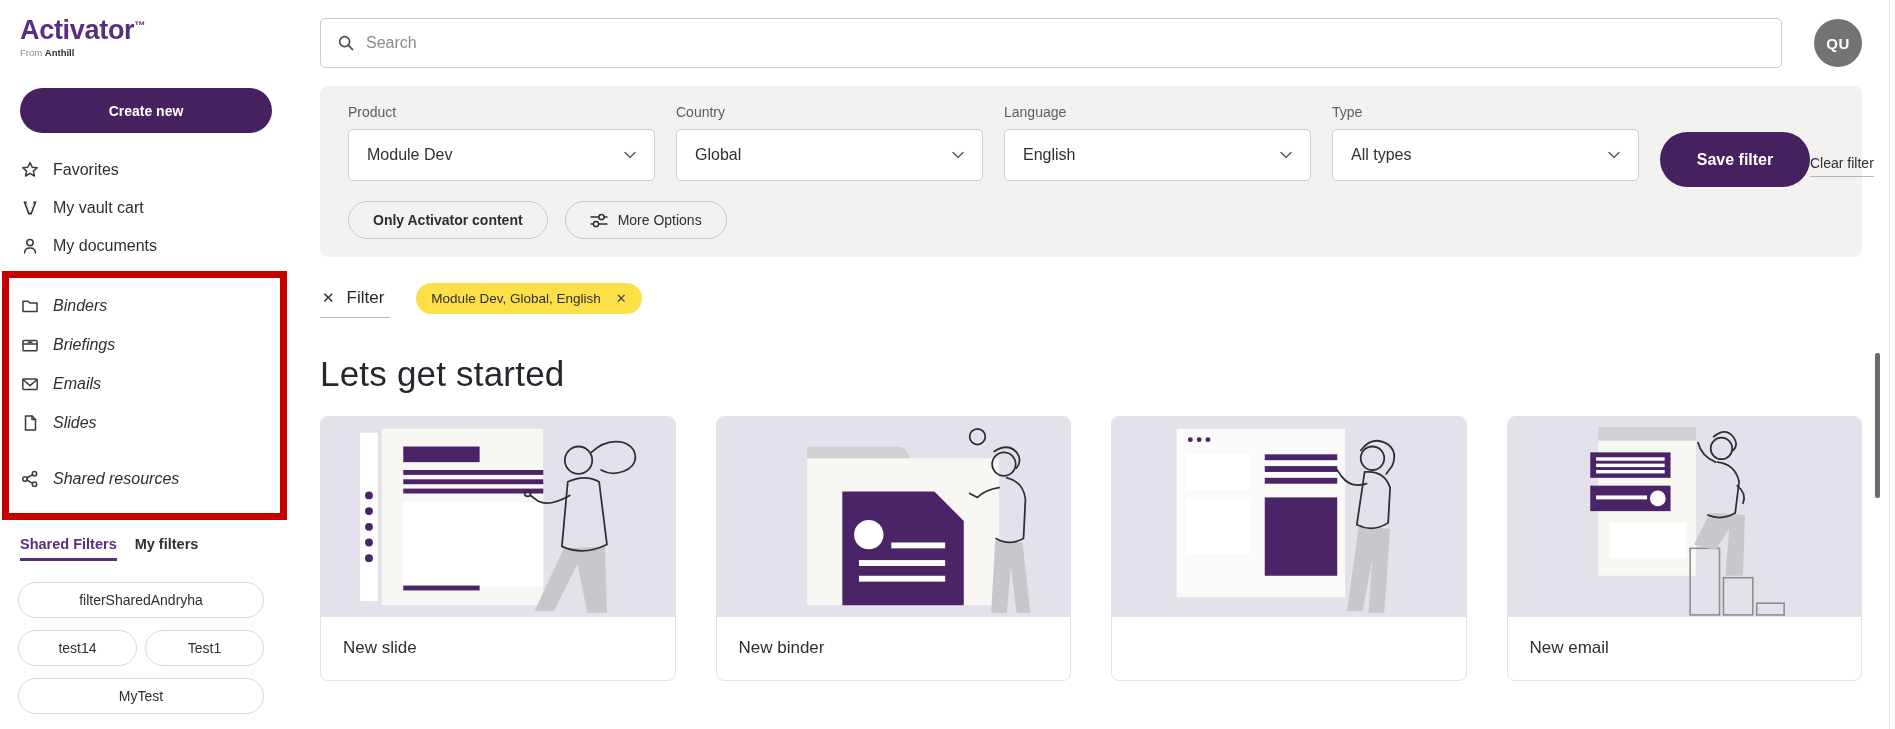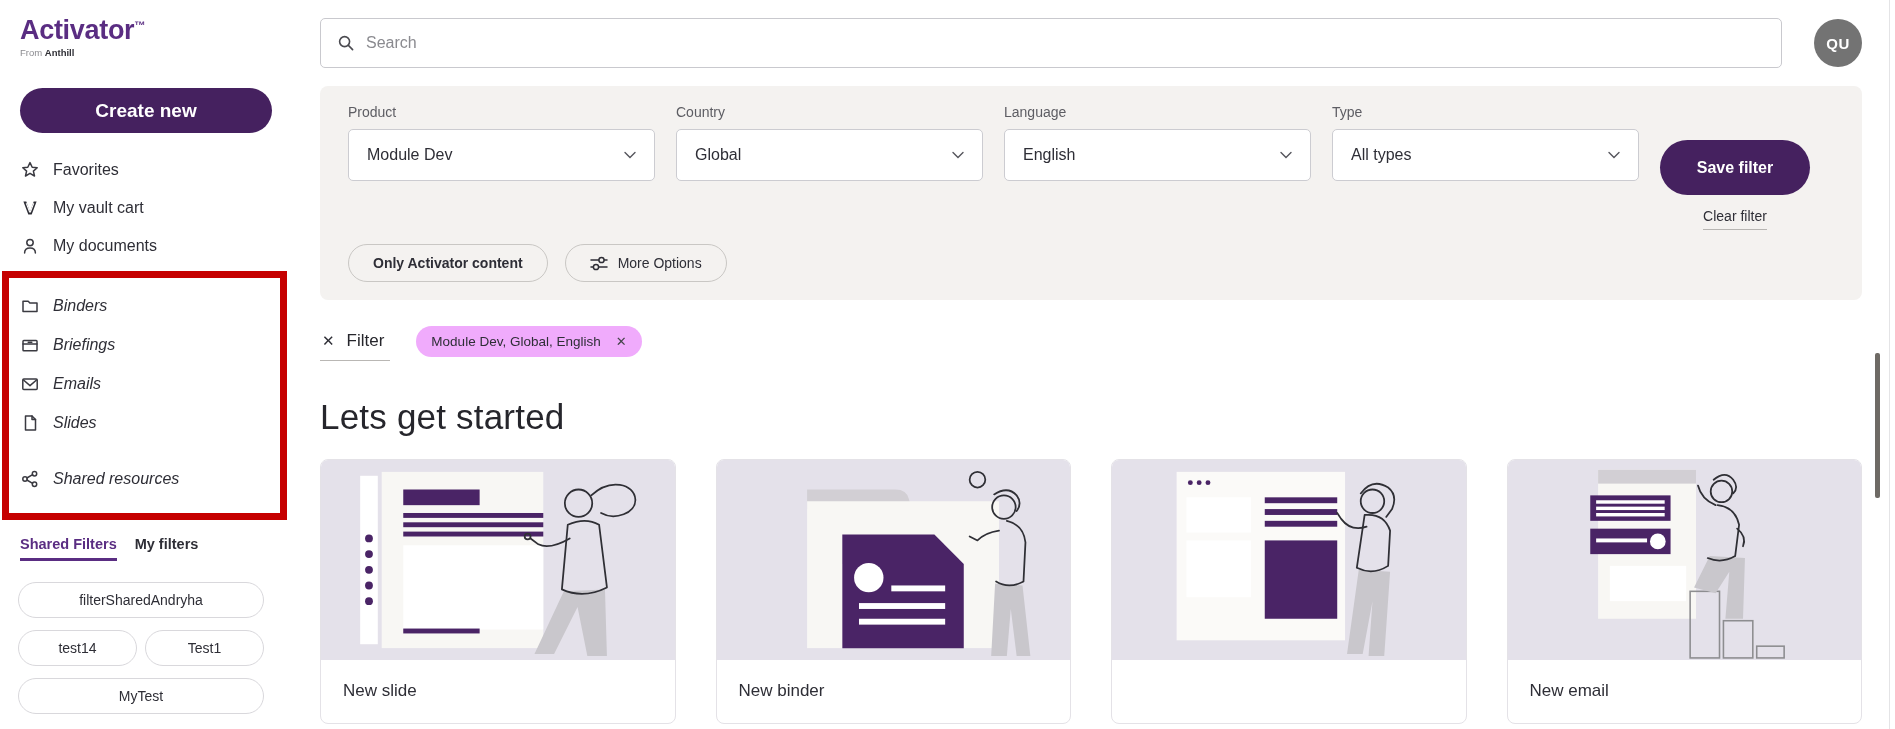--- a/index.html
+++ b/index.html
@@ -10,21 +10,21 @@
   }
   
   .sidebar { position:absolute; left:0; top:0; width:296px; height:729px; background:#fff; }
   .logo-block { margin:15px 0 0 20px; }
   .logo { font-size:27px; font-weight:800; color:#5a2d82; letter-spacing:-0.3px; }
   .logo sup { font-size:11px; font-weight:800; }
   .tagline { font-size:9.5px; color:#8b8b90; margin-top:1px; }
   .tagline b { color:#303036; }
   .create-btn {
     display:block; margin:30px 0 0 20px; width:252px; height:45px;
-    background:#45215f; color:#fff; font-family:inherit; font-size:19px; font-weight:700;
+    background:#45215f; color:#fff; font-family:inherit; font-size:14px; font-weight:700;
     border:none; border-radius:23px; cursor:pointer;
   }
   .nav-group { margin-top:18px; }
   .nav-group.docs { margin-top:21px;font-style:italic; }
   .nav-item { height:38px; display:flex; align-items:center; padding-left:20px; font-size:16px; color:#2e2e36; cursor:pointer; }
   .nav-group.docs .nav-item { height:39px; }
   .nav-item .nicon { width:20px; height:20px; margin-right:13px; flex:none; display:flex; align-items:center; justify-content:center; }
   .nav-item.shared { margin-top:17px; }
   .red-box { position:absolute; left:2px; top:271px; width:285px; height:249px; border:7px solid #c60000; pointer-events:none; z-index:5; }
   .filter-tabs { margin:38px 0 0 20px; display:flex; gap:18px; font-size:14.5px; font-weight:700; }
@@ -45,34 +45,34 @@
   .searchbox input { flex:1; border:none; outline:none; font-family:inherit; font-size:16px; color:#2e2e36; background:transparent; }
   .searchbox input::placeholder { color:#8a8a8f; }
   .avatar { width:48px; height:48px; border-radius:50%; background:#737373; color:#fff;
     display:flex; align-items:center; justify-content:center; font-size:15px; font-weight:700; letter-spacing:.5px; cursor:pointer; flex:none; }
   .panel { margin-top:18px; background:#f4f2f0; border-radius:8px; padding:18px 28px; }
   .panel-row1 { display:flex; gap:21px; }
   .field { width:307px; flex:none; }
   .field .flabel { font-size:14px; color:#5d5d63; margin-bottom:9px; }
   .select { height:52px; background:#fff; border:1px solid #ccccd1; border-radius:5px;
     display:flex; align-items:center; justify-content:space-between; padding:0 18px; font-size:16px; color:#2e2e36; cursor:pointer; }
-  .save-col { margin-left:auto; margin-right:30px; margin-top:36px; display:flex; flex-direction:column; align-items:center; flex:none; }
+  .save-col { margin-left:auto; margin-right:30px; margin-top:28px; display:flex; flex-direction:row; align-items:center; flex:none; }
   .save-btn { width:150px; height:55px; border:none; border-radius:28px; background:#45215f; color:#fff;
     font-family:inherit; font-size:16px; font-weight:700; cursor:pointer; }
   .clear-btn { margin-top:13px; font-size:14px; color:#2e2e36; border-bottom:1px solid #b7b5b2; padding-bottom:5px; cursor:pointer;text-align:right; }
   .panel-row2 { margin-top:14px; display:flex; gap:17px; }
   .pill { height:38px; border:1px solid #c9c7c4; border-radius:19px; background:transparent;
     display:flex; align-items:center; padding:0 24px; font-size:14px; font-weight:600; color:#2e2e36; cursor:pointer; gap:10px; }
   .pill.opts { font-weight:500; }
   .applied-row { margin-top:26px; display:flex; align-items:center; }
   .filter-clear { display:flex; align-items:center; gap:12px; padding:0 6px 9px 2px;
     border-bottom:1px solid #b9b7b4; margin-bottom:-9px; cursor:pointer; }
   .filter-clear .x { font-size:15px; color:#2e2e36; }
   .filter-clear .fl { font-size:17px; font-weight:500; color:#26262c; }
-  .applied-chip { margin-left:26px; background:#f0abfc; border-radius:16px; height:31px;
+  .applied-chip { margin-left:26px; background:#fde047; border-radius:16px; height:31px;
     display:flex; align-items:center; padding:0 15px; font-size:13.5px; color:#2e2e36; gap:15px; cursor:pointer; }
   .applied-chip .x { font-size:13px; color:#44444a; cursor:pointer; }
   .heading { margin-top:40px; font-size:35px; font-weight:500; color:#26262c; letter-spacing:.2px; }
   .cards { margin-top:22px; display:flex; gap:40px; }
   .card { flex:1; height:265px; border:1px solid #e4e2e7; border-radius:8px; overflow:hidden; background:#fff; cursor:pointer; }
   .card .illo { height:200px; background:#e4e1ea; }
   .card .illo svg { display:block; width:100%; height:100%; }
   .card .clabel { padding:21px 0 0 22px; font-size:17px; color:#2e2e36; }
   
   .scroll-thumb { position:absolute; left:1875px; top:353px; width:5px; height:145px; background:#6e6a65; border-radius:2px; cursor:pointer; }

